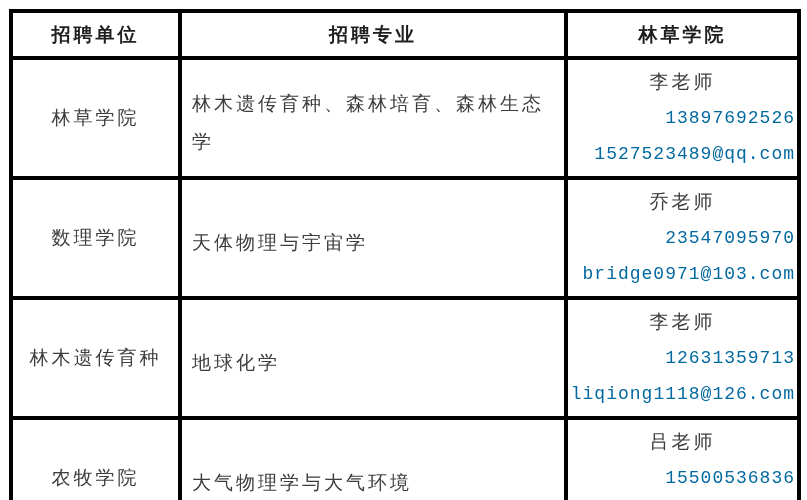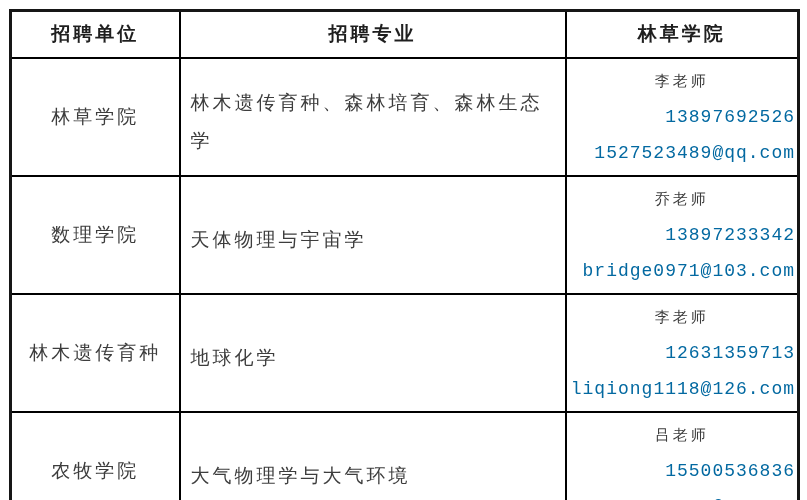--- a/index.html
+++ b/index.html
@@ -24,21 +24,21 @@
     border-collapse: collapse;
     table-layout: fixed;
     background: #ffffff;
   }
   table.recruit col.c1 { width: 169px; }
   table.recruit col.c2 { width: 386px; }
   table.recruit col.c3 { width: 233px; }
 
   table.recruit th,
   table.recruit td {
-    border: 2px solid #000000;
+    border: 4px solid #000000;
     vertical-align: middle;
     overflow: hidden;
     margin-left: 48px;
   }
   table.recruit {
     border: 3px solid #161616;
   }
   table.recruit thead tr {
     height: 47px;
   }
@@ -69,21 +69,21 @@
   }
   td.contact {
     text-align: center;
     padding: 4px 2px;
   }
   td.contact .line {
     line-height: 36px;
     white-space: nowrap;
   }
   td.contact .cname {
-    font-size: 15px;
+    font-size: 19px;
     color: #3d3d3d;
     letter-spacing: 3px;
   }
   td.contact .cphone,
   td.contact .cemail {
     font-family: "Liberation Mono", "DejaVu Sans Mono", monospace;
     font-size: 18px;
     color: #0369a1;
     letter-spacing: 1px;
     text-align: right;
@@ -114,21 +114,21 @@
           <div class="line cname">李老师</div>
           <div class="line cphone">13897692526</div>
           <div class="line cemail">1527523489@qq.com</div>
         </td>
       </tr>
       <tr>
         <td class="unit">数理学院</td>
         <td class="major">天体物理与宇宙学</td>
         <td class="contact">
           <div class="line cname">乔老师</div>
-          <div class="line cphone">13897233342</div>
+          <div class="line cphone">23547095970</div>
           <div class="line cemail">bridge0971@103.com</div>
         </td>
       </tr>
       <tr>
         <td class="unit">林木遗传育种</td>
         <td class="major">地球化学</td>
         <td class="contact">
           <div class="line cname">李老师</div>
           <div class="line cphone">12631359713</div>
           <div class="line cemail">liqiong1118@126.com</div>

